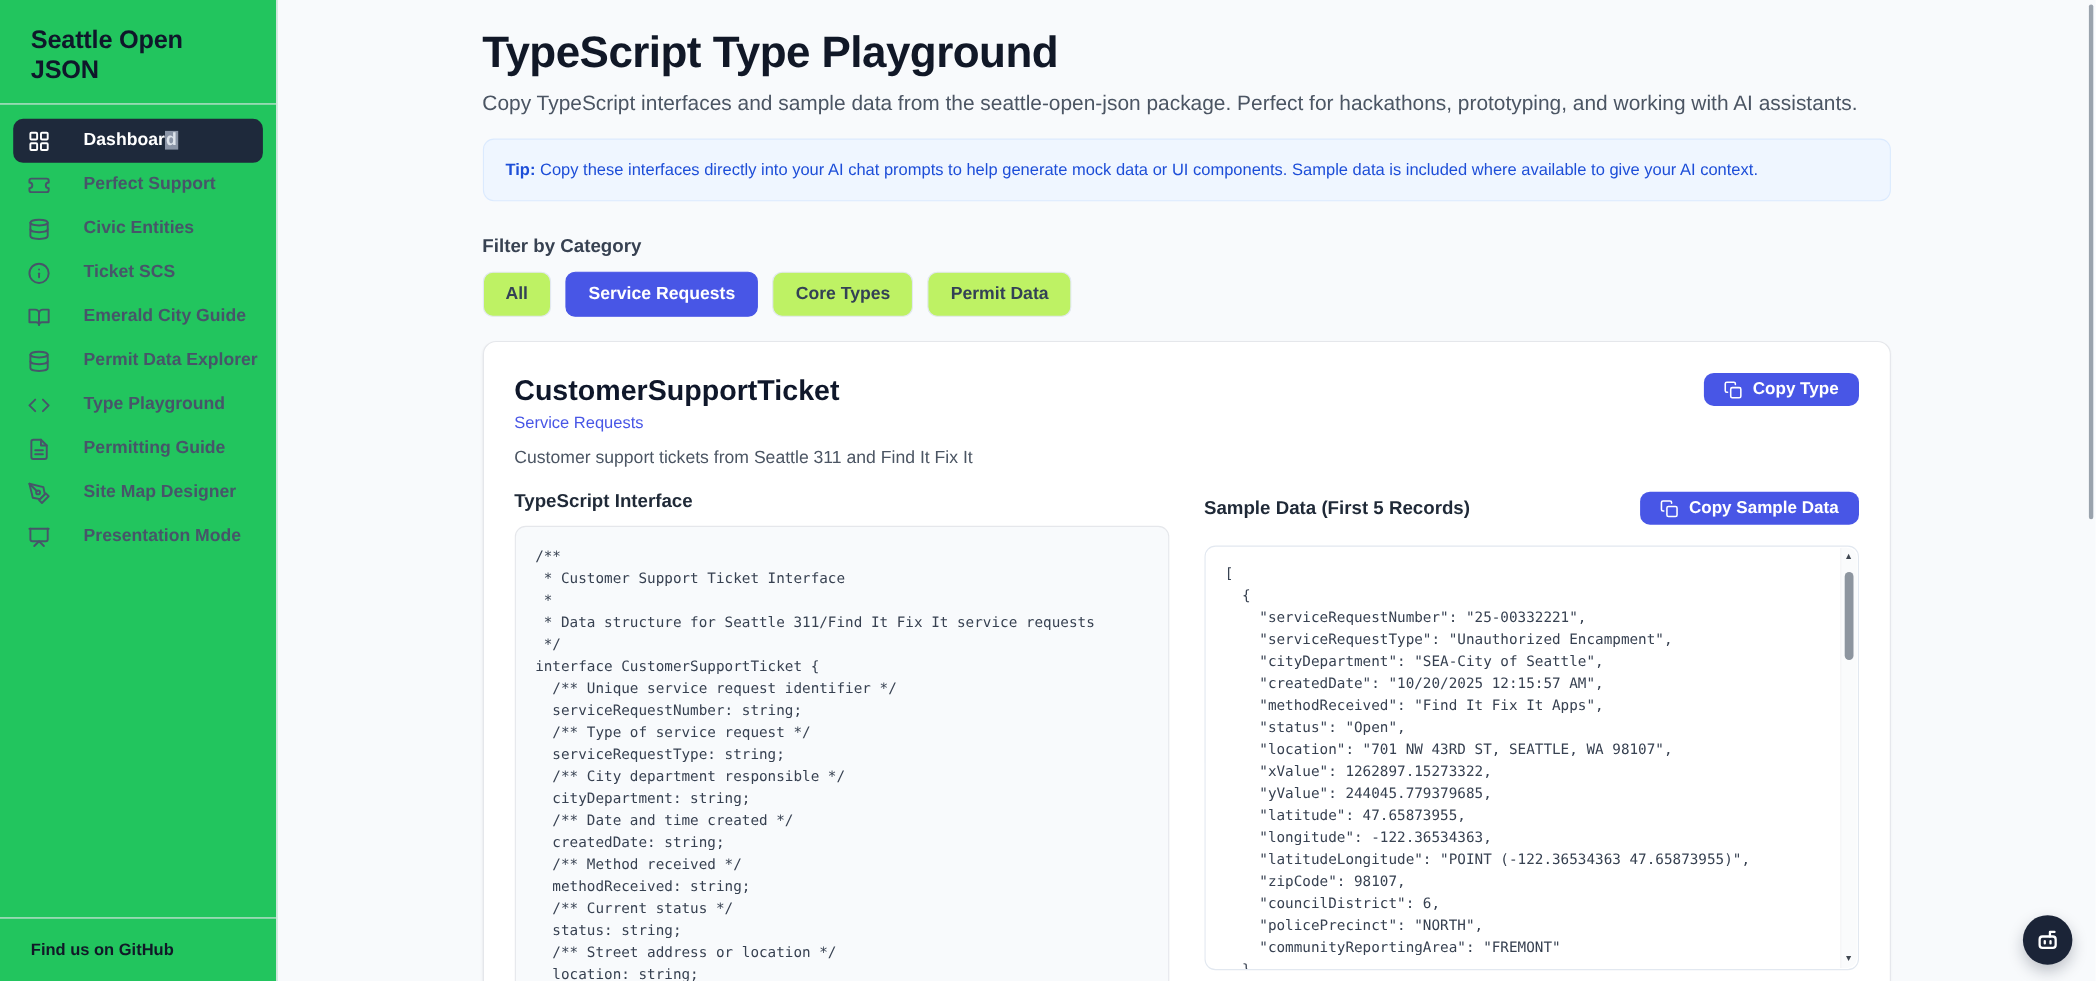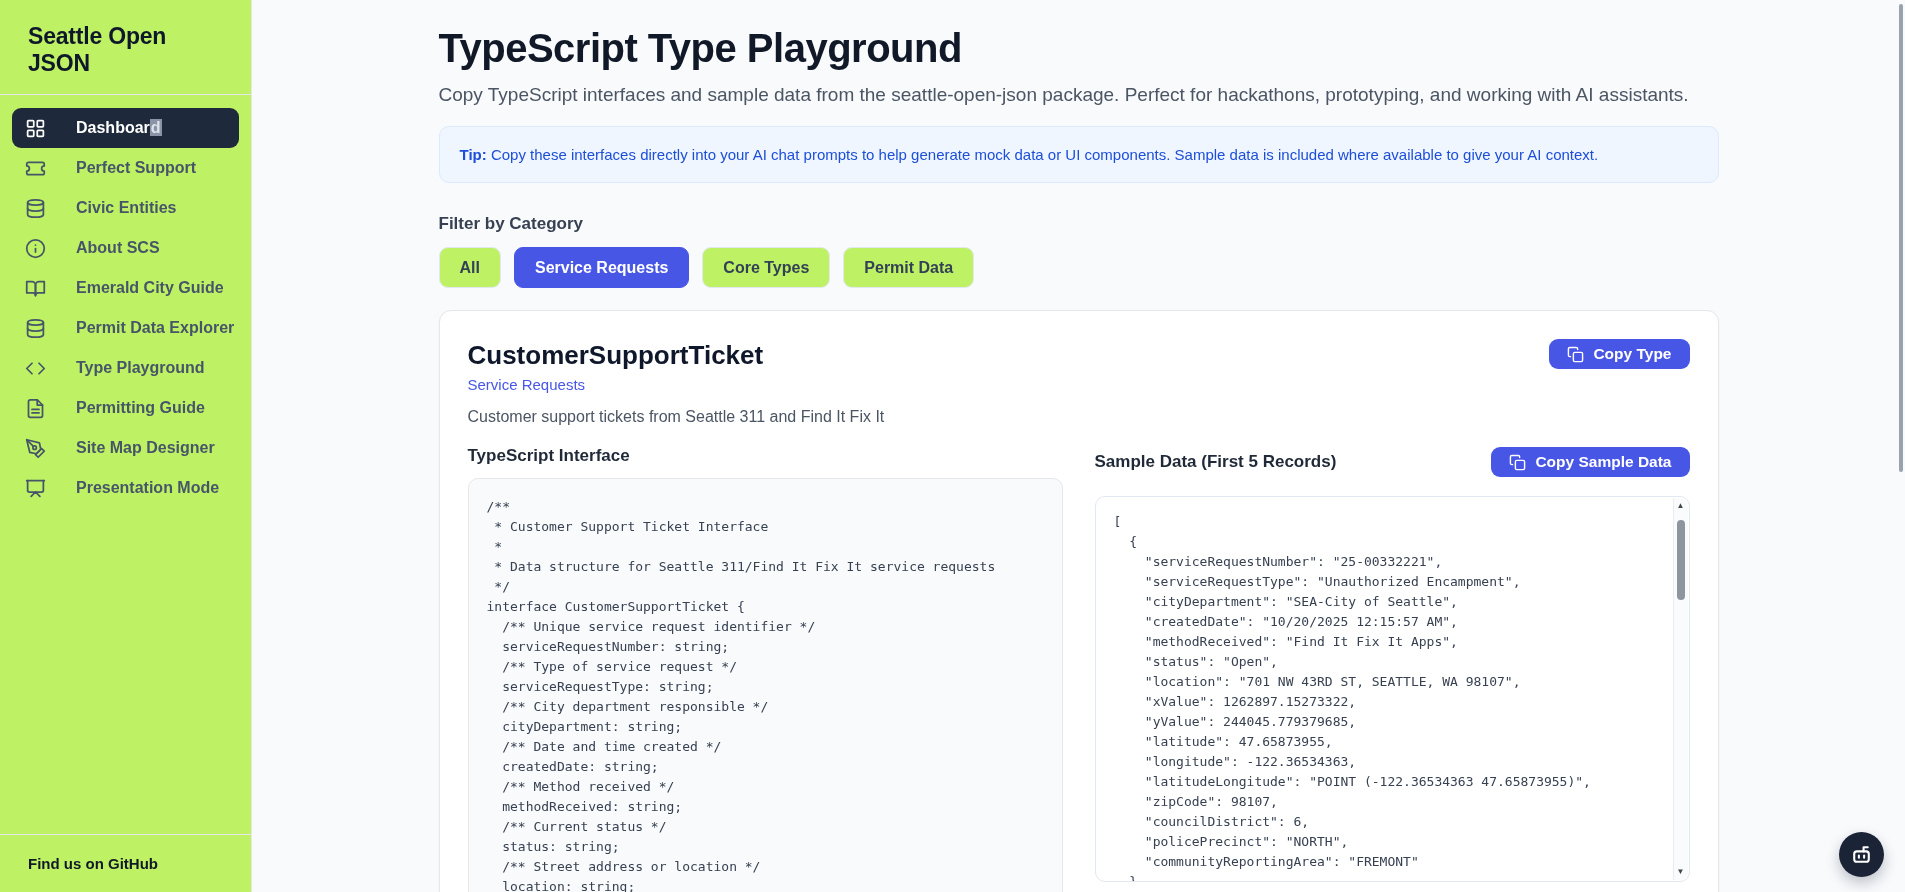--- a/index.html
+++ b/index.html
@@ -8,21 +8,21 @@
     --border:#e5e7eb;
   }
   *{box-sizing:border-box}
   html,body{margin:0;padding:0}
   body{
     width:1905px;height:892px;overflow:hidden;
     font-family:"Liberation Sans",sans-serif;
     background:#f8fafc;display:flex;position:relative;
   }
   
-  .sidebar{width:252px;min-width:252px;background:#bef264;border-right:1px solid var(--border);
+  .sidebar{width:252px;min-width:252px;background:#22c55e;border-right:1px solid var(--border);
     display:flex;flex-direction:column;justify-content:space-between;z-index:2}
   .sidebar-title{font-size:23px;font-weight:700;color:#0f172a;padding:23px 28px 17px;letter-spacing:-.2px}
   .sidebar-divider{height:1px;background:var(--border)}
   .nav{padding:13px 12px}
   .nav-item{display:flex;align-items:center;gap:30px;height:40px;padding:0 13px;border-radius:9px;
     color:#475569;cursor:pointer}
   .nav-label{font-size:16px;font-weight:600;white-space:nowrap}
   .nav-item.active{background:var(--sidebar-active);color:#fff}
   .cursor-sel{background:#8a94a6;color:#dde3eb;padding:0 1px}
   .nav-icon{display:flex;width:21px;height:21px;flex:none}
@@ -118,21 +118,21 @@
       </div>
 
       <div class="nav-item">
         <span class="nav-icon">
           <svg viewBox="0 0 24 24" fill="none" stroke="currentColor" stroke-width="2" stroke-linecap="round" stroke-linejoin="round">
               <circle cx="12" cy="12" r="10"></circle>
               <path d="M12 16v-4"></path>
               <path d="M12 8h.01"></path>
             </svg>
         </span>
-        <span class="nav-label">About SCS</span>
+        <span class="nav-label">Ticket SCS</span>
       </div>
 
       <div class="nav-item">
         <span class="nav-icon">
           <svg viewBox="0 0 24 24" fill="none" stroke="currentColor" stroke-width="2" stroke-linecap="round" stroke-linejoin="round">
               <path d="M2 4h6a4 4 0 0 1 4 4v12a3 3 0 0 0-3-3H2z"></path>
               <path d="M22 4h-6a4 4 0 0 0-4 4v12a3 3 0 0 1 3-3h7z"></path>
             </svg>
         </span>
         <span class="nav-label">Emerald City Guide</span>

